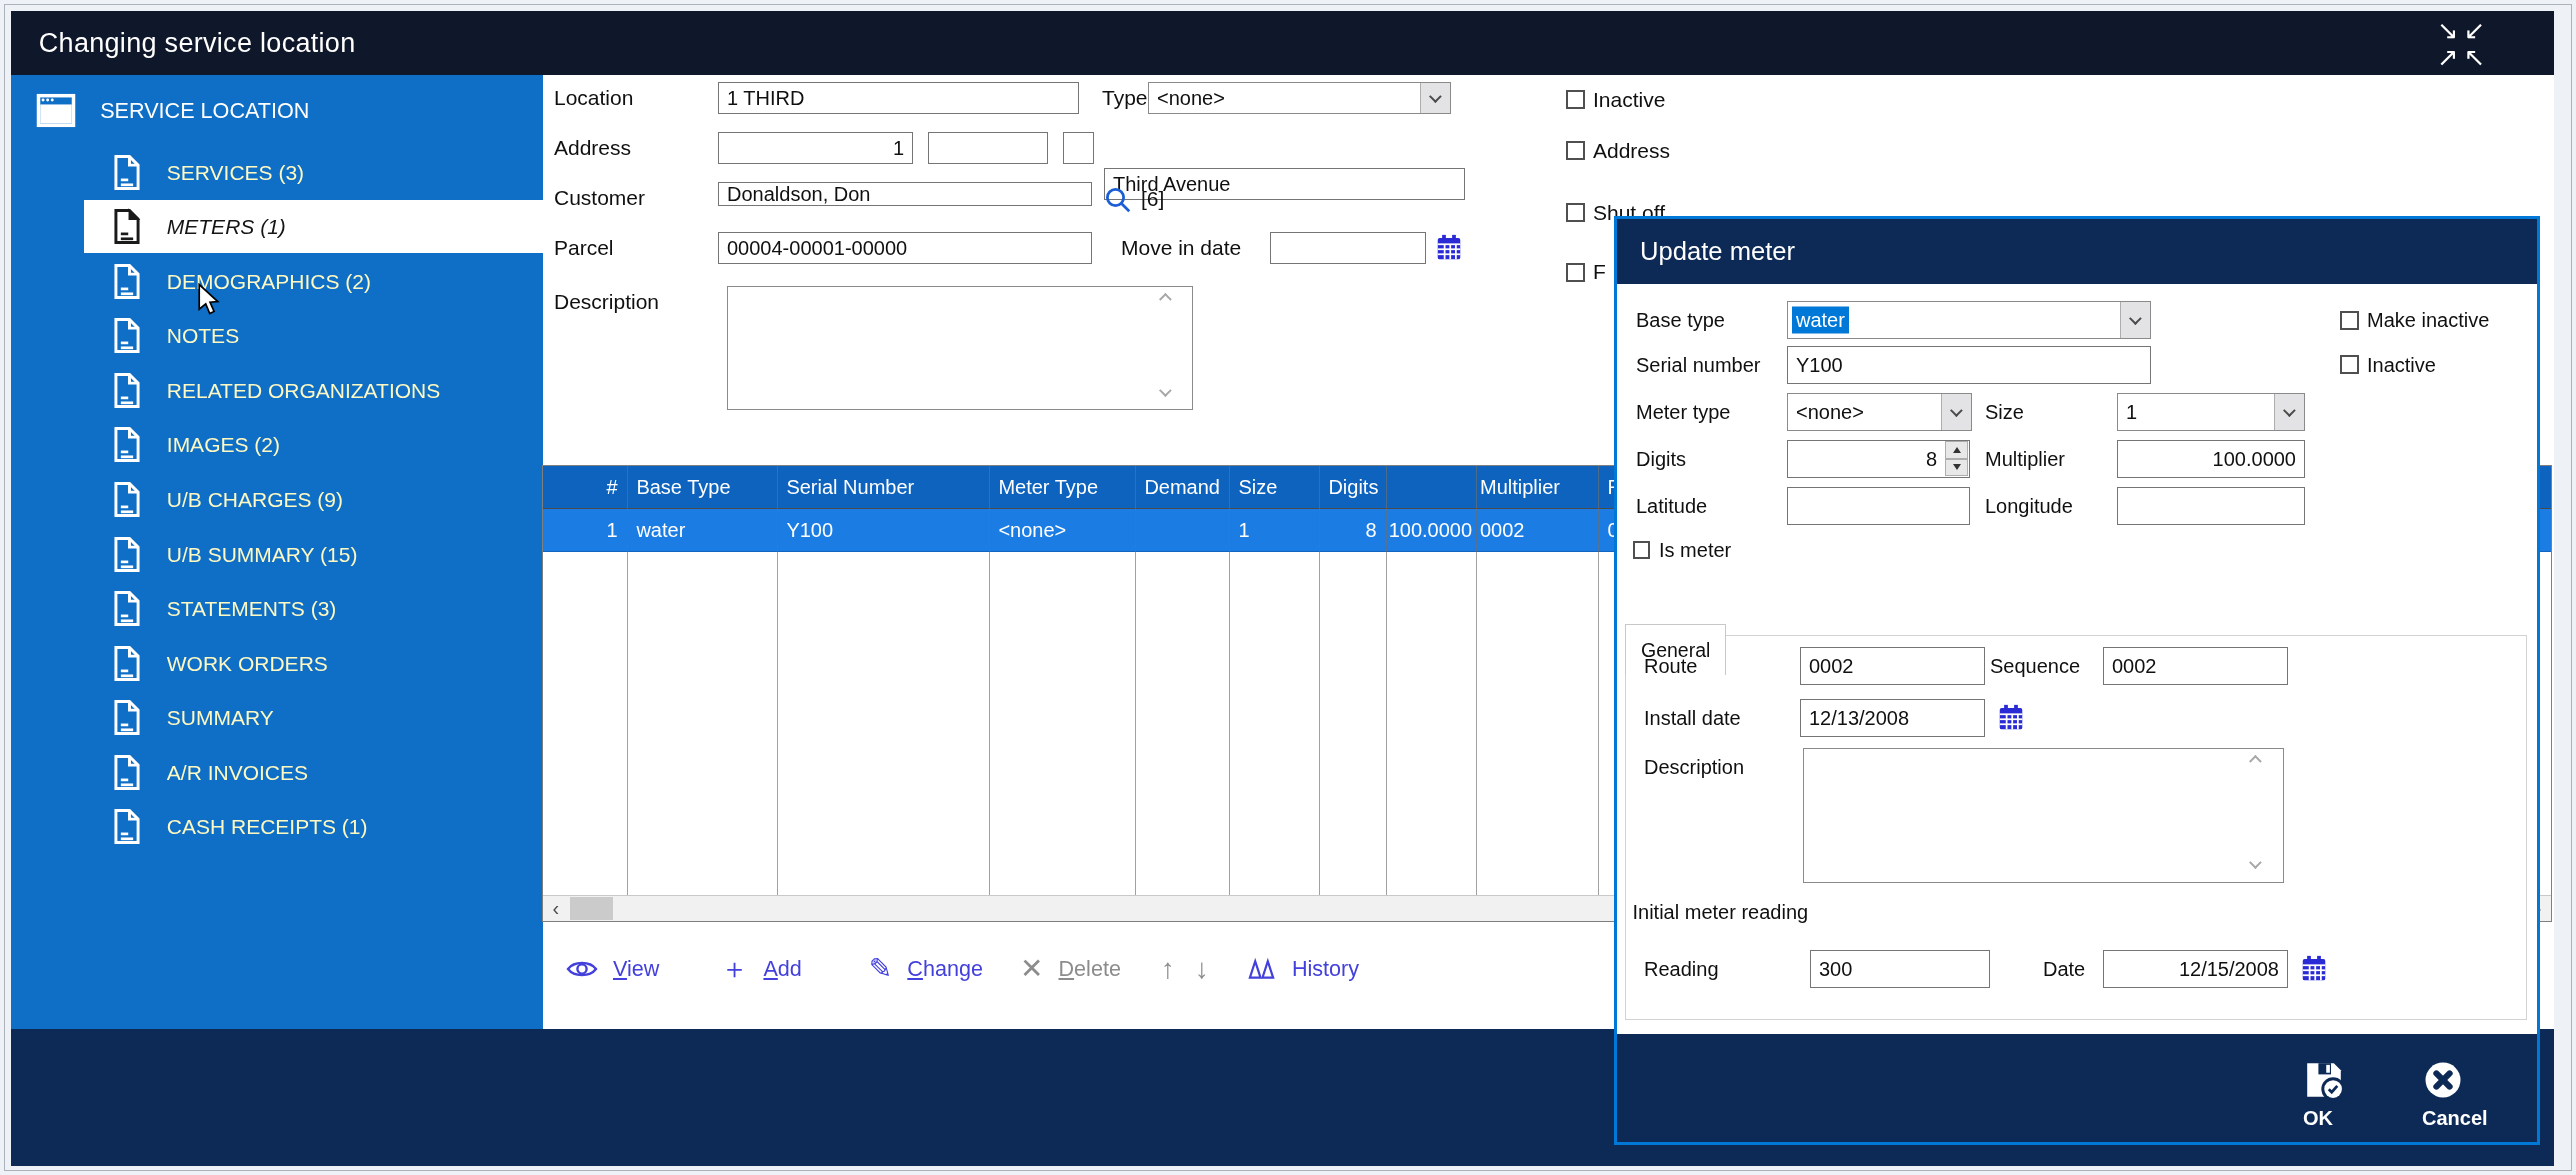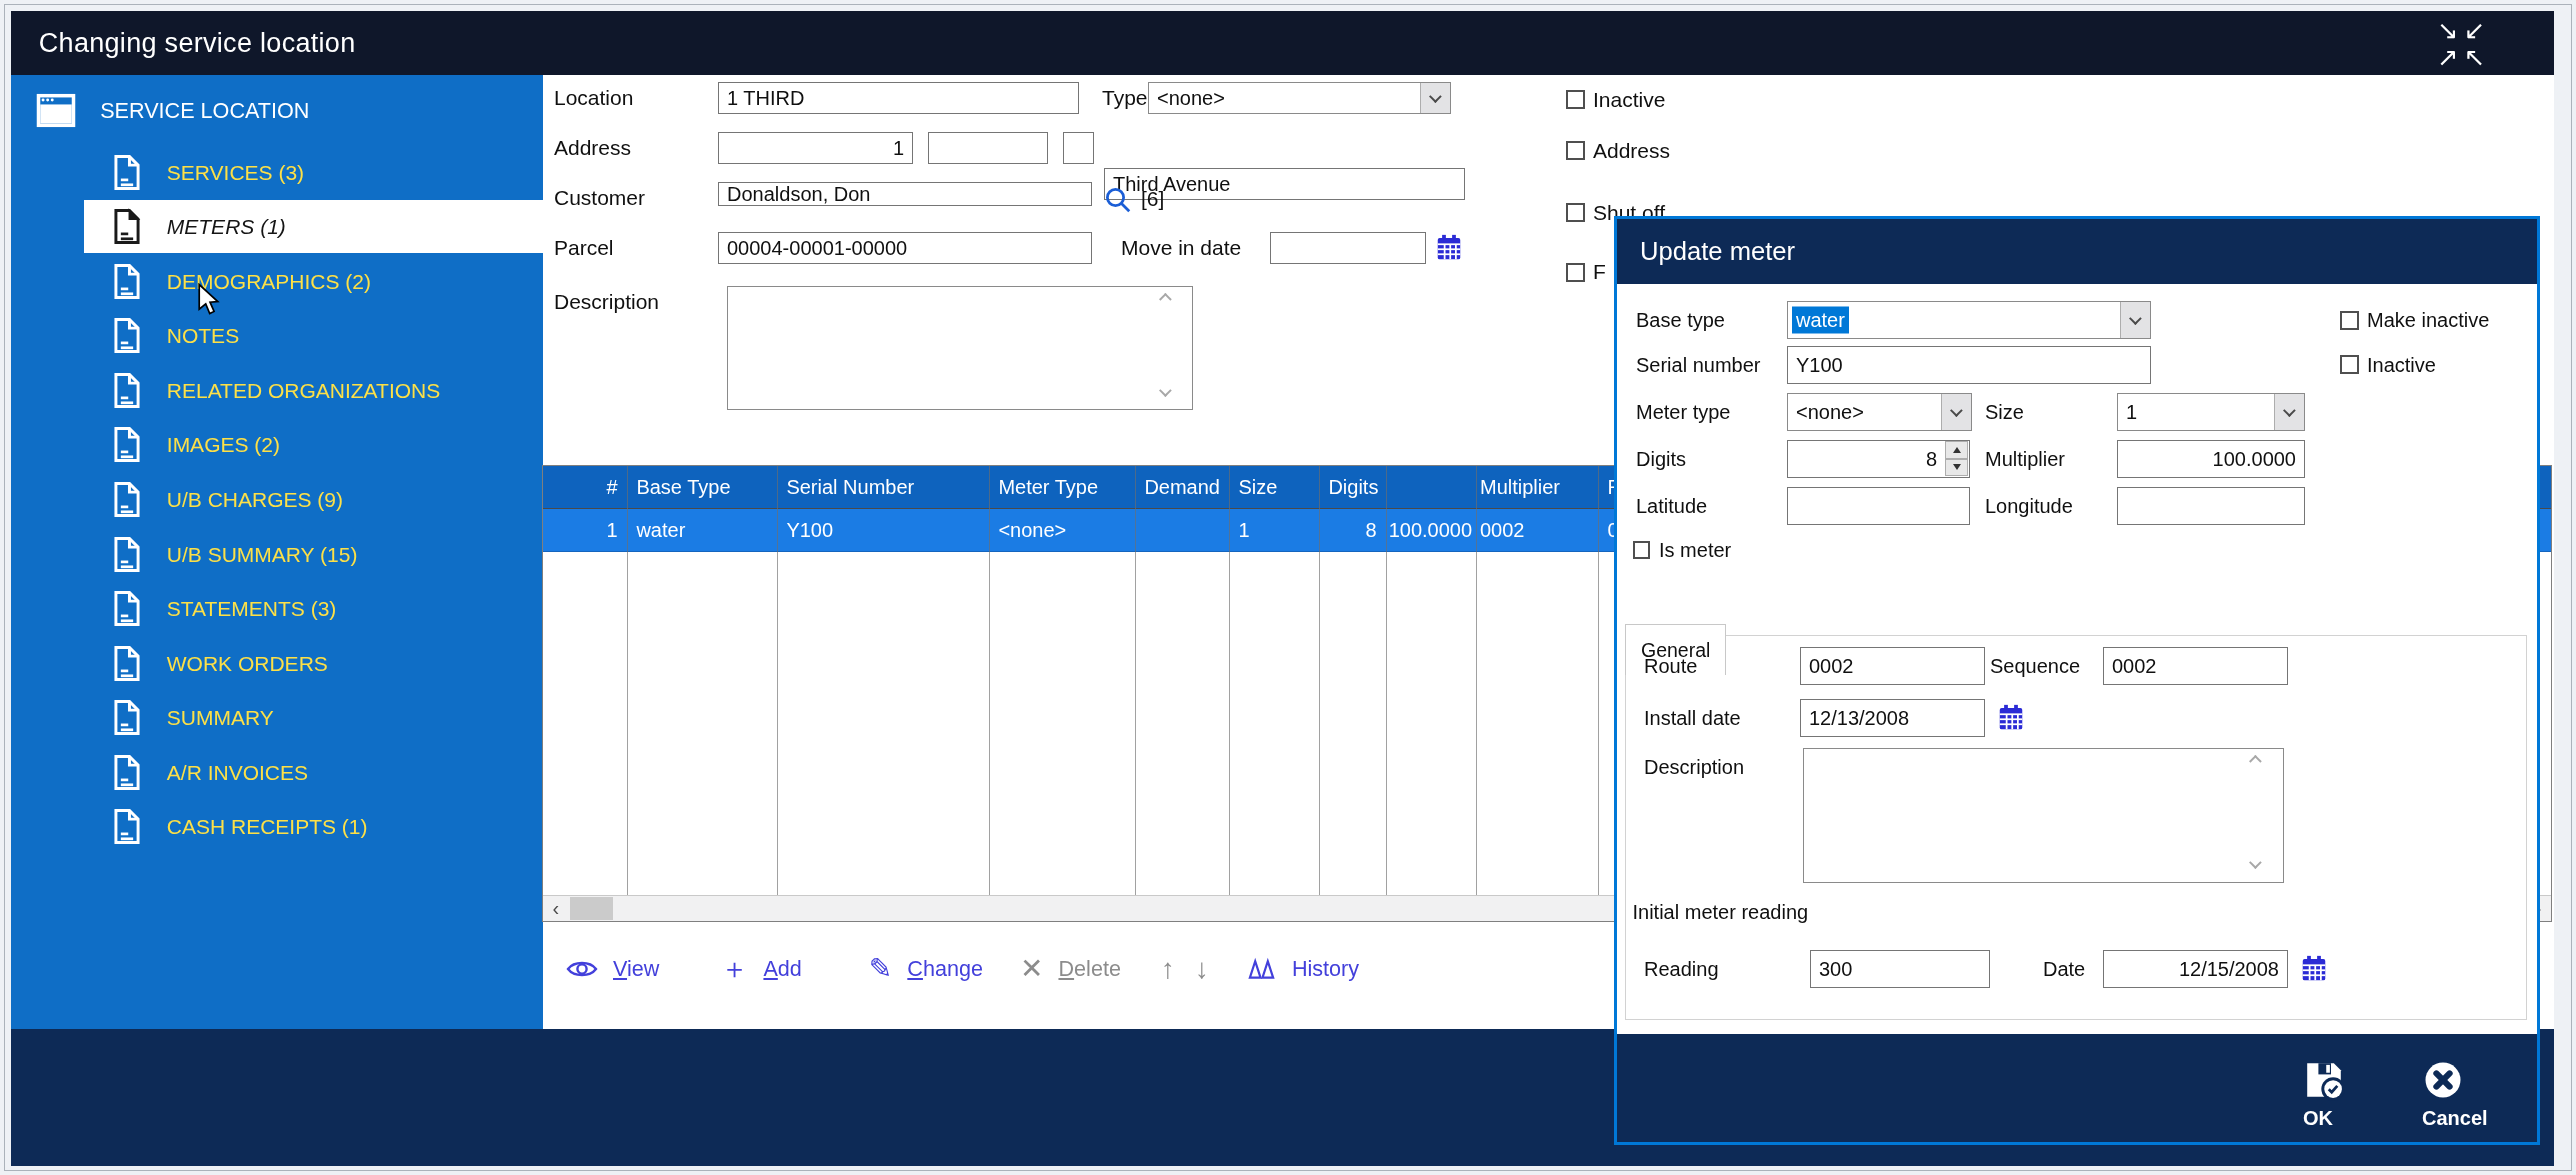--- a/index.html
+++ b/index.html
@@ -10,21 +10,21 @@
 
   
   .titlebar { position:absolute; left:10.8px; top:10.8px; width:2543px; height:65px; background:#0f172a; }
   .title-text { color:#FFFFFF; font-size:27px; line-height:65px; padding-left:28px; letter-spacing:0.3px; }
   .restore { position:absolute; right:53px; top:6.7px; width:74px; color:#FFFFFF; font-size:25.6px; line-height:27px; text-align:center; cursor:pointer; letter-spacing:5.4px; }
 
   
   .sidebar { position:absolute; left:10.8px; top:75px; width:532px; height:954px; background:#0F6EC6; }
   .sb-root { position:absolute; left:15px; top:9.4px; width:505px; height:53px; display:flex; align-items:center; color:#FFF; font-size:21.6px; }
   .sb-root svg { margin:0 23px 0 9.4px; }
-  .sb-item { position:absolute; left:73px; width:459px; height:53px; display:flex; align-items:center; color:#fde047; font-size:21px; padding-left:27px; }
+  .sb-item { position:absolute; left:73px; width:459px; height:53px; display:flex; align-items:center; color:#fef9c3; font-size:21px; padding-left:27px; }
   .sb-item svg { margin-right:24px; flex:0 0 auto; }
   .sb-item.sel { background:#FFFFFF; color:#151515; font-style:italic; }
   .sb-label { white-space:nowrap; }
 
   
   .content { position:absolute; left:543px; top:75px; width:2011px; height:954px; background:#FFFFFF; }
   .footerbar { position:absolute; left:10.8px; top:1029px; width:2543px; height:137px; background:#0D2A56; }
 
   .lbl { position:absolute; font-size:21px; color:#101010; line-height:32px; white-space:nowrap; }
   .inp { position:absolute; border:1.3px solid #757575; background:#FFF; color:#101010; font-family:inherit; font-size:20px; padding:0 8px; outline:none; }

